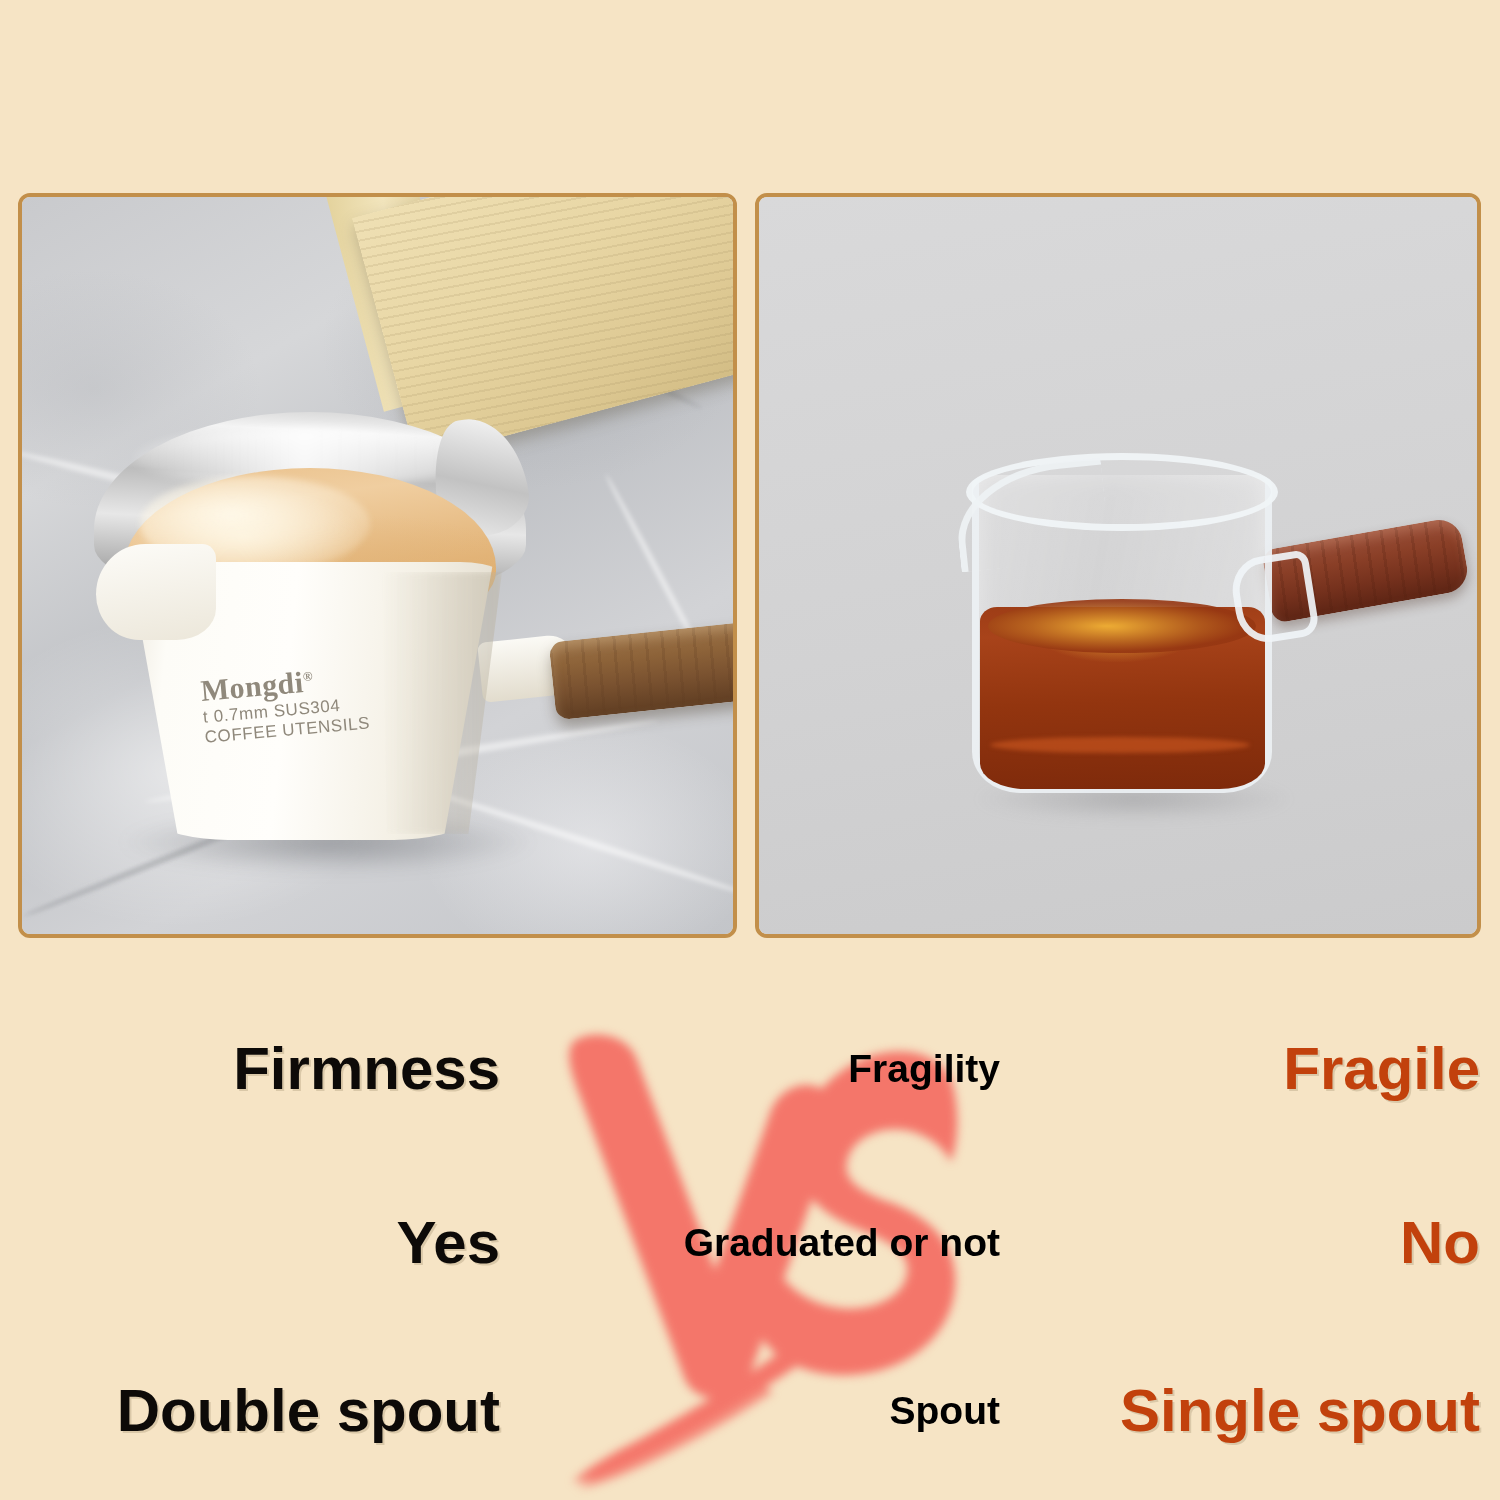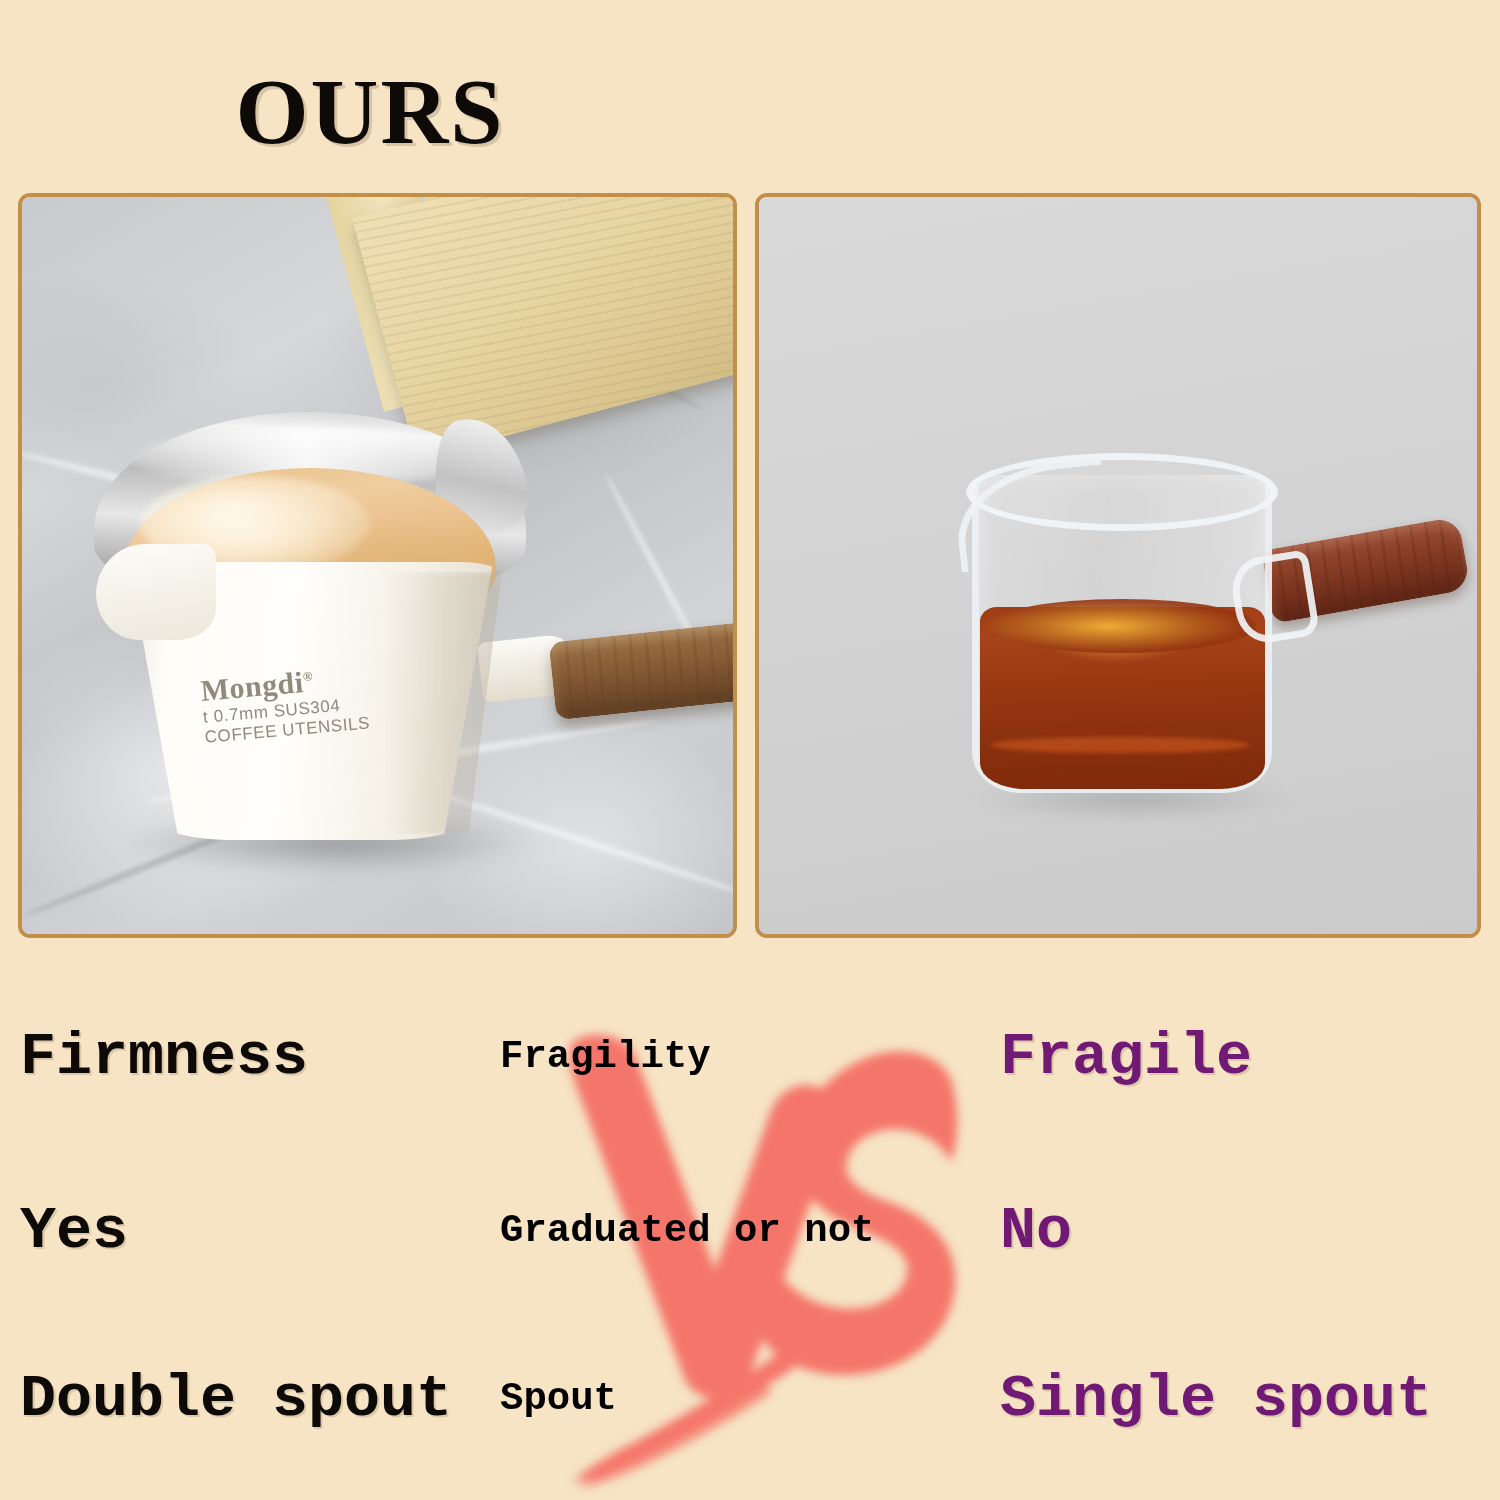--- a/index.html
+++ b/index.html
@@ -207,33 +207,32 @@
     pointer-events:none;
   }
   .vs-wrap svg { width:100%; height:100%; display:block; filter:blur(5px); }
 
   
   .row { position:absolute; left:0; width:1500px; height:90px; }
   #row-1 { top:1008px; }
   #row-2 { top:1182px;padding-left:32px; }
   #row-3 { top:1350px; }
   .cell {
-    position:absolute; top:4px; height:90px; line-height:90px;
-    font-family:Liberation Mono, monospace; font-weight:bold;
-    font-size:60px; text-align:left; white-space:nowrap;
+    position:absolute; top:16px; height:90px; line-height:90px;
+    font-family:Liberation Sans, sans-serif; font-weight:bold;
+    font-size:60px; text-align:right; white-space:nowrap;
   }
   .cell.left   { left:20px;  width:480px; color:#0d0a08; text-shadow:2px 2px 0 rgba(120,100,70,.22); }
   .cell.mid    { left:500px; width:500px; color:#000000; font-size:39px; }
-  .cell.right  { left:1000px;width:480px; color:#701a75; text-shadow:2px 2px 0 rgba(120,100,70,.22); }
+  .cell.right  { left:1000px;width:480px; color:#c2410c; text-shadow:2px 2px 0 rgba(120,100,70,.22); }
 </style>
 </head>
 <body>
 
 <div class="headers">
-  <div class="hdr" id="hdr-ours">OURS</div>
 </div>
 
 <div class="panel" id="panel-ours">
   <div class="marble"></div>
 
   <div class="vein" style="left:-20px;  top:300px; width:420px; height:9px;  transform:rotate(14deg);"></div>
   <div class="vein" style="left:120px;  top:560px; width:520px; height:8px;  transform:rotate(-9deg);"></div>
   <div class="vein dk" style="left:300px;top:120px; width:400px; height:7px;  transform:rotate(26deg);"></div>
   <div class="vein" style="left:380px;  top:640px; width:360px; height:7px;  transform:rotate(18deg);"></div>
   <div class="vein dk" style="left:-10px;top:660px; width:300px; height:6px;  transform:rotate(-22deg);"></div>

